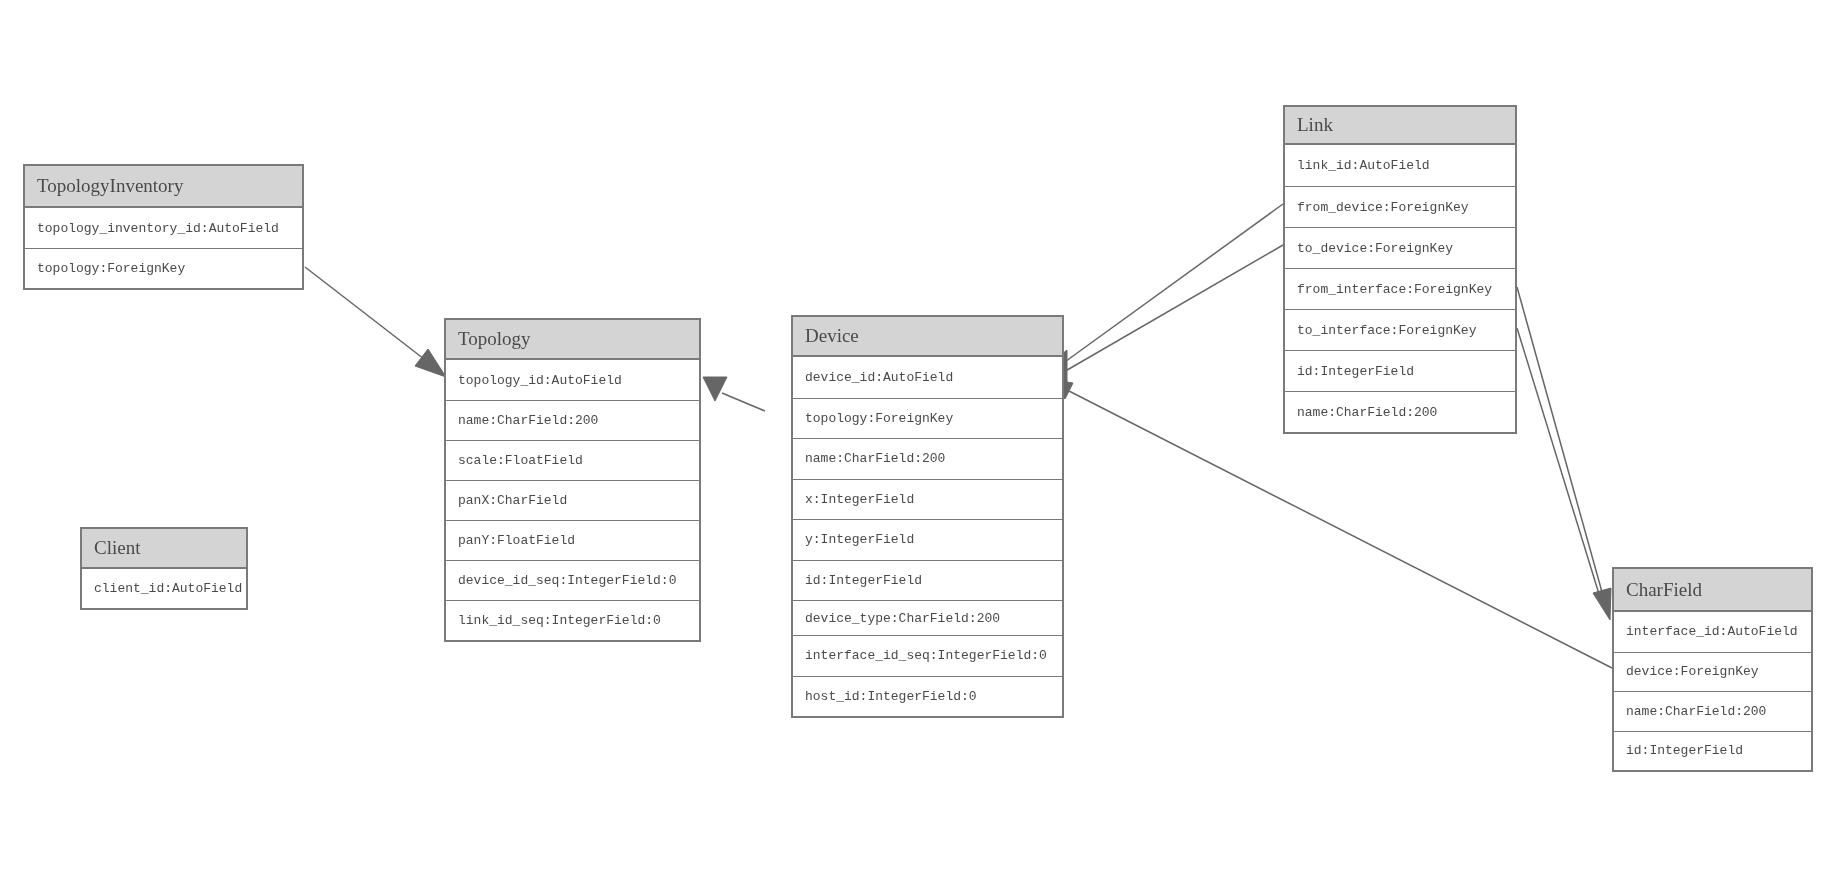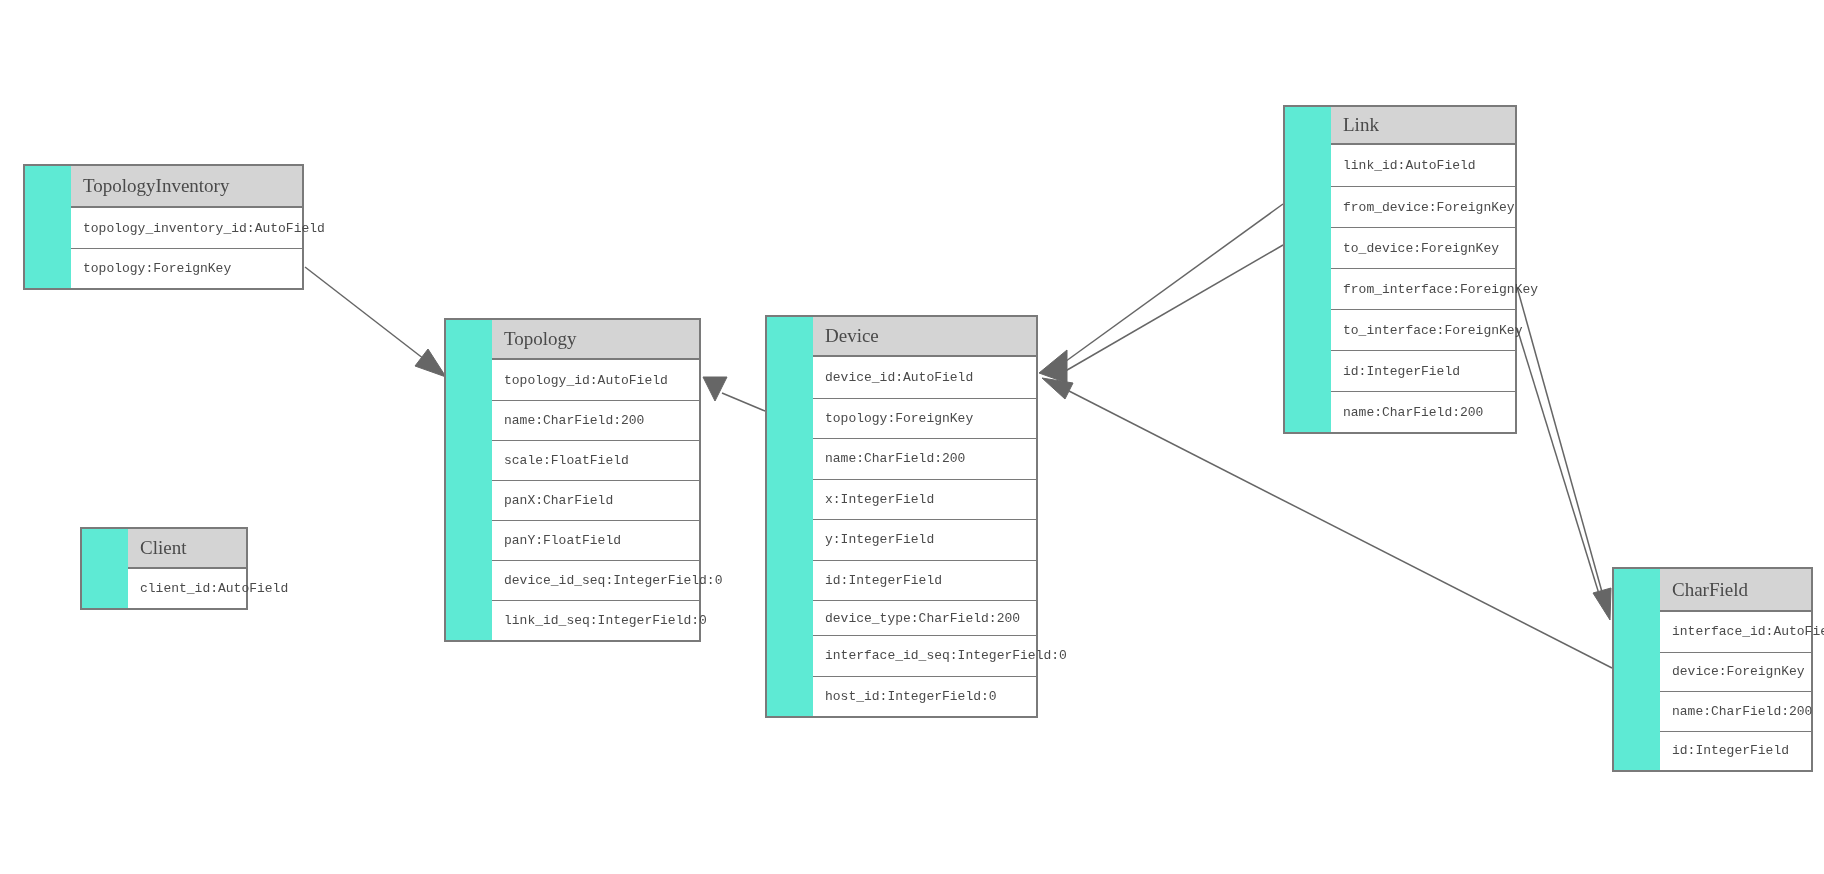--- a/index.html
+++ b/index.html
@@ -3,21 +3,21 @@
 <meta charset="utf-8">
 <style>
   html,body{margin:0;padding:0;background:#fff;}
   body{width:1824px;height:874px;position:relative;overflow:hidden;
        font-family:"Liberation Serif","DejaVu Serif",serif;}
   #canvas{position:absolute;left:0;top:0;width:1824px;height:874px;background:var(--bg,#fff);}
   #edge-layer{position:absolute;left:0;top:0;width:1824px;height:874px;}
   #edge-layer line{stroke:var(--edge,#666);stroke-width:1.5;}
   #edge-layer polygon{fill:var(--edge,#666);stroke:var(--edge,#666);}
   .entity{position:absolute;box-sizing:border-box;border:2px solid var(--border,#7a7a7a);
-          background:#5eead4;display:flex;flex-direction:column;padding-left:46px;}
+          background:#5eead4;display:flex;flex-direction:column;}
   .entity-header{box-sizing:border-box;background:var(--header-fill,#d4d4d4);
           border-bottom:2px solid var(--border,#7a7a7a);
           display:flex;align-items:center;padding:0 12px;
           font-size:19px;color:var(--text,#4a4a4a);}
   .entity-row{box-sizing:border-box;display:flex;align-items:center;padding:0 12px;
           font-size:13px;color:var(--text,#4a4a4a);background:#fff;font-family:Liberation Mono, monospace;}
   .entity-row + .entity-row{border-top:1.5px solid var(--border,#7a7a7a);}
 </style>
 </head>
 <body>
@@ -49,21 +49,21 @@
       <div class="entity-row" style="height: 40px;">scale:FloatField</div>
       <div class="entity-row" style="height: 40px;">panX:CharField</div>
       <div class="entity-row" style="height: 40px; text-align: center;">panY:FloatField</div>
       <div class="entity-row" style="height: 40px;">device_id_seq:IntegerField:0</div>
       <div class="entity-row" style="height: 40px;">link_id_seq:IntegerField:0</div>
     </div>
     <div class="entity" style="left: 80px; top: 527px; width: 168px;">
       <div class="entity-header" style="height: 40px;">Client</div>
       <div class="entity-row" style="height: 39px;">client_id:AutoField</div>
     </div>
-    <div class="entity" style="left: 765px; top: 315px; width: 273px;">
+    <div class="entity" style="left: 791px; top: 315px; width: 273px;">
       <div class="entity-header" style="height: 40px;">Device</div>
       <div class="entity-row" style="height: 40.5px;">device_id:AutoField</div>
       <div class="entity-row" style="height: 40.5px;">topology:ForeignKey</div>
       <div class="entity-row" style="height: 40.5px;">name:CharField:200</div>
       <div class="entity-row" style="height: 40.5px;">x:IntegerField</div>
       <div class="entity-row" style="height: 40.5px;">y:IntegerField</div>
       <div class="entity-row" style="height: 40.5px;">id:IntegerField</div>
       <div class="entity-row" style="height: 35px;">device_type:CharField:200</div>
       <div class="entity-row" style="height: 40.5px;">interface_id_seq:IntegerField:0</div>
       <div class="entity-row" style="height: 40.5px;">host_id:IntegerField:0</div>

